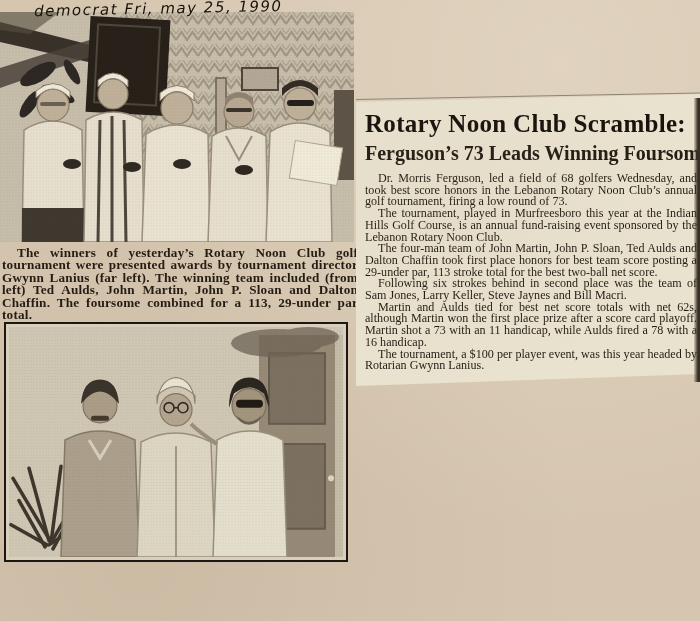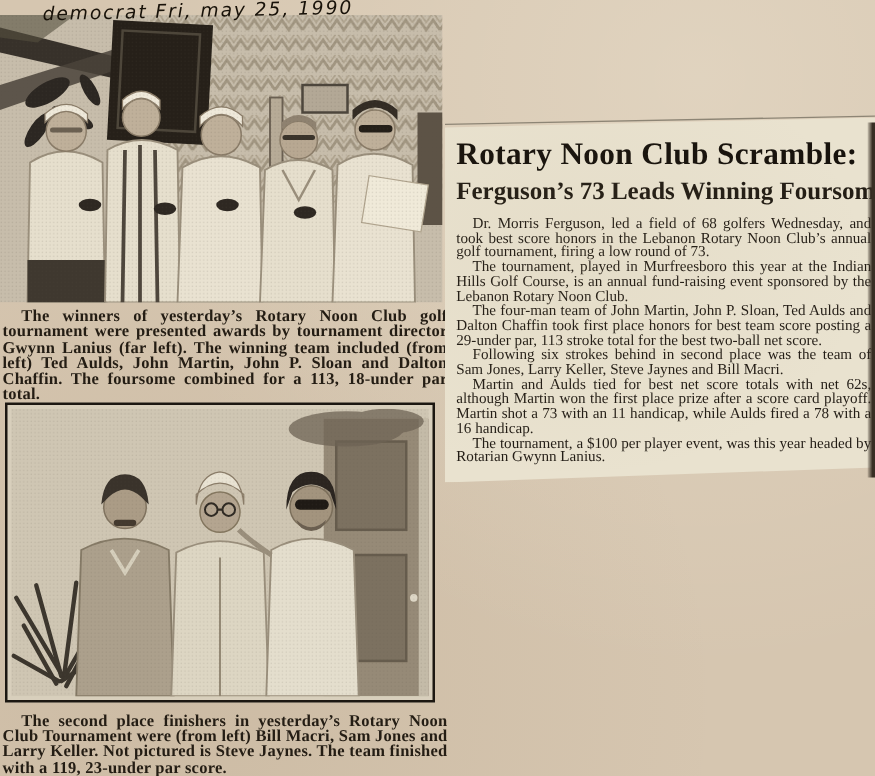--- a/index.html
+++ b/index.html
@@ -159,21 +159,21 @@
           <ellipse cx="72" cy="152" rx="9" ry="5"></ellipse>
           <ellipse cx="132" cy="155" rx="9" ry="5"></ellipse>
           <ellipse cx="182" cy="152" rx="9" ry="5"></ellipse>
           <ellipse cx="244" cy="158" rx="9" ry="5"></ellipse>
         </g>
       </g>
       <rect x="0" y="0" width="354" height="230" fill="url(#dots1)" opacity="0.16"></rect>
     </svg>
   </div>
 
-  <div class="caption caption1">The winners of yesterday’s Rotary Noon Club golf tournament were presented awards by tournament director Gwynn Lanius (far left). The winning team included (from left) Ted Aulds, John Martin, John P. Sloan and Dalton Chaffin. The foursome combined for a 113, 18-under par total.</div>
+  <div class="caption caption1">The winners of yesterday’s Rotary Noon Club golf tournament were presented awards by tournament director Gwynn Lanius (far left). The winning team included (from left) Ted Aulds, John Martin, John P. Sloan and Dalton Chaffin. The foursome combined for a 113, 29-under par total.</div>
 
   <div class="photo2-frame">
     <svg viewBox="0 0 334 228" preserveAspectRatio="none">
       <defs>
         <pattern id="dots2" width="3" height="3" patternUnits="userSpaceOnUse">
           <circle cx="1" cy="1" r="0.6" fill="#564e42"></circle>
         </pattern>
       </defs>
       <rect x="0" y="0" width="334" height="228" fill="#cfc6b3"></rect>
 
@@ -226,21 +226,20 @@
         <path d="M208 116 Q190 104 182 96" fill="none" stroke="#9a8f7c" stroke-width="4"></path>
         <circle cx="240" cy="78" r="17" fill="#a3947e" stroke="#7c6f5b" stroke-width="1.2"></circle>
         <path d="M220 80 Q220 50 240 50 Q260 50 260 80 L255 66 Q240 54 225 66 Z" fill="#2b2520"></path>
         <rect x="227" y="72" width="27" height="8" rx="4" fill="#1f1a15"></rect>
         <path d="M228 88 Q240 100 252 88 Q250 96 240 97 Q230 96 228 88 Z" fill="#6b5f50"></path>
       </g>
       <rect x="0" y="0" width="334" height="228" fill="url(#dots2)" opacity="0.14"></rect>
     </svg>
   </div>
 
-  <div class="caption caption2">The second place finishers in yesterday’s Rotary Noon Club Tournament were (from left) Bill Macri, Sam Jones and Larry Keller. Not pictured is Steve Jaynes. The team finished with a 119, 23-under par score.</div>
 
   <div class="clipping">
     <h1 class="headline">Rotary Noon Club Scramble:</h1>
     <h2 class="subheadline">Ferguson’s 73 Leads Winning Foursome</h2>
     <div class="body-text">
       <p>Dr. Morris Ferguson, led a field of 68 golfers Wednesday, and took best score honors in the Lebanon Rotary Noon Club’s annual golf tournament, firing a low round of 73.</p>
       <p>The tournament, played in Murfreesboro this year at the Indian Hills Golf Course, is an annual fund-raising event sponsored by the Lebanon Rotary Noon Club.</p>
       <p>The four-man team of John Martin, John P. Sloan, Ted Aulds and Dalton Chaffin took first place honors for best team score posting a 29-under par, 113 stroke total for the best two-ball net score.</p>
       <p>Following six strokes behind in second place was the team of Sam Jones, Larry Keller, Steve Jaynes and Bill Macri.</p>
       <p>Martin and Aulds tied for best net score totals with net 62s, although Martin won the first place prize after a score card playoff. Martin shot a 73 with an 11 handicap, while Aulds fired a 78 with a 16 handicap.</p>

